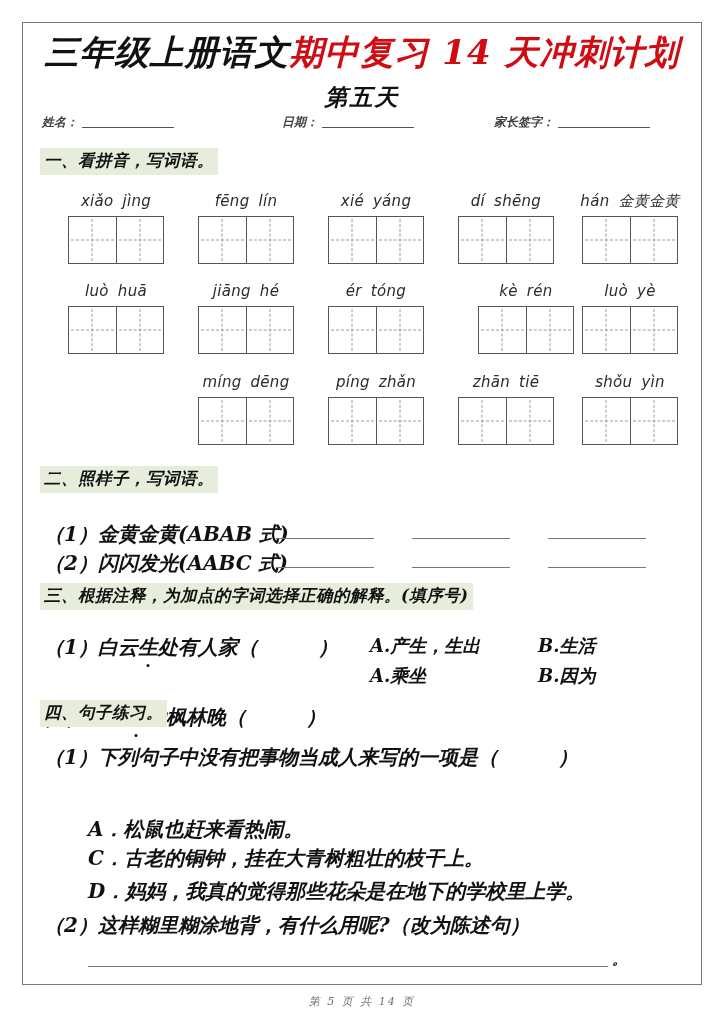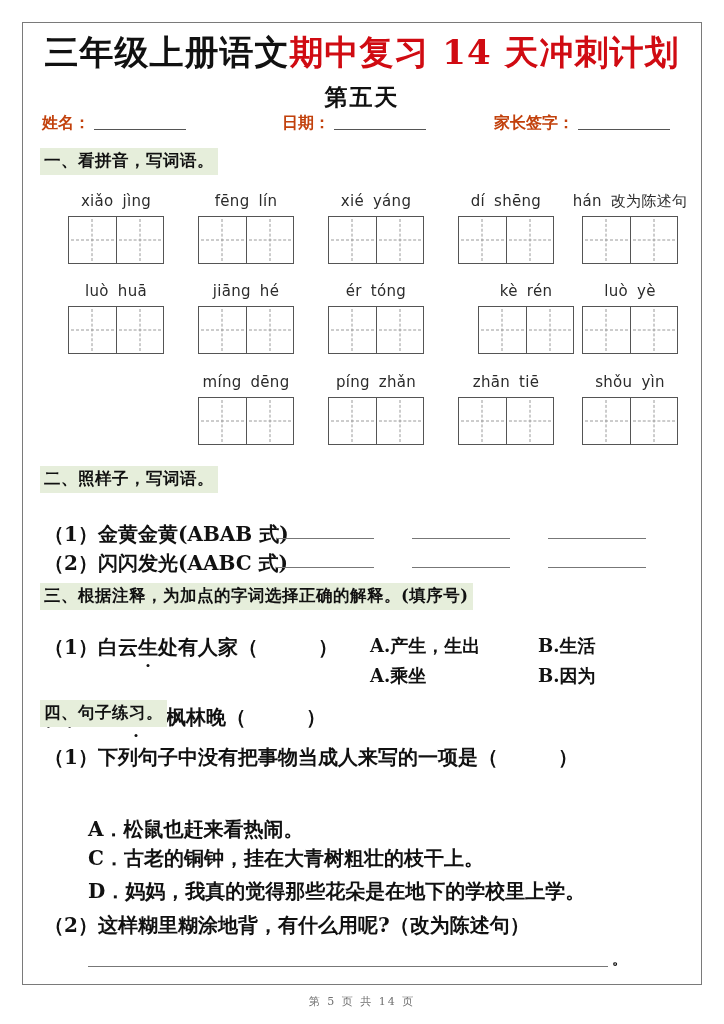--- a/index.html
+++ b/index.html
@@ -4,21 +4,21 @@
 <style>
   html,body{margin:0;padding:0;}
   body{
     width:724px;height:1024px;
     background:#ffffff;
     font-family:"DejaVu Serif","Liberation Serif",serif;
     color:#1a1a1a;
     overflow:hidden;
   }
   .page{
-    position:absolute;left:0;top:0;width:724px;height:796px;
+    position:absolute;left:0;top:0;width:724px;height:796px;font-style:italic;
   }
   .sheet-border{
     position:absolute;left:22px;top:22px;width:680px;height:963px;
     border:1.4px solid #7a7a7a;box-sizing:border-box;
   }
   
   .title{
     position:absolute;left:22px;top:30px;width:680px;
     text-align:center;white-space:nowrap;
     font-size:34px;line-height:44px;font-weight:bold;
@@ -26,21 +26,21 @@
   }
   .title .black{color:#111;}
   .title .red{color:#d00b12;}
   .subtitle{
     position:absolute;left:22px;top:82px;width:680px;text-align:center;
     font-size:23px;font-weight:bold;color:#111;letter-spacing:2px;
   }
   
   .meta{
     position:absolute;left:42px;top:113px;width:650px;height:26px;
-    font-size:16px;font-weight:bold;color:#c2410c;
+    font-size:12px;font-weight:bold;color:#404040;
   }
   .meta .fld{position:absolute;white-space:nowrap;}
   .meta .fld .ln{
     display:inline-block;width:92px;border-bottom:1.4px solid #555;
     height:14px;margin-left:4px;vertical-align:-2px;
   }
   .m1{left:0;}
   .m2{left:240px;}
   .m3{left:452px;}
   
@@ -144,21 +144,21 @@
         </div>
     </div>
     <div class="py-cellgroup" style="left:406px;">
       <div class="py-text"><span>dí</span><span class="sp"></span><span>shēng</span></div>
       <div class="tzg">
           <div class="cell"></div>
           <div class="cell"></div>
         </div>
     </div>
     <div class="py-cellgroup" style="left:530px;">
-      <div class="py-text"><span>hán</span><span class="sp"></span><span>改为陈述句</span></div>
+      <div class="py-text"><span>hán</span><span class="sp"></span><span>金黄金黄</span></div>
       <div class="tzg">
           <div class="cell"></div>
           <div class="cell"></div>
         </div>
     </div>
   </div>
 
   <div class="py-row" style="top:280px;">
     <div class="py-cellgroup" style="left:16px;">
       <div class="py-text"><span>luò</span><span class="sp"></span><span>huā</span></div>

